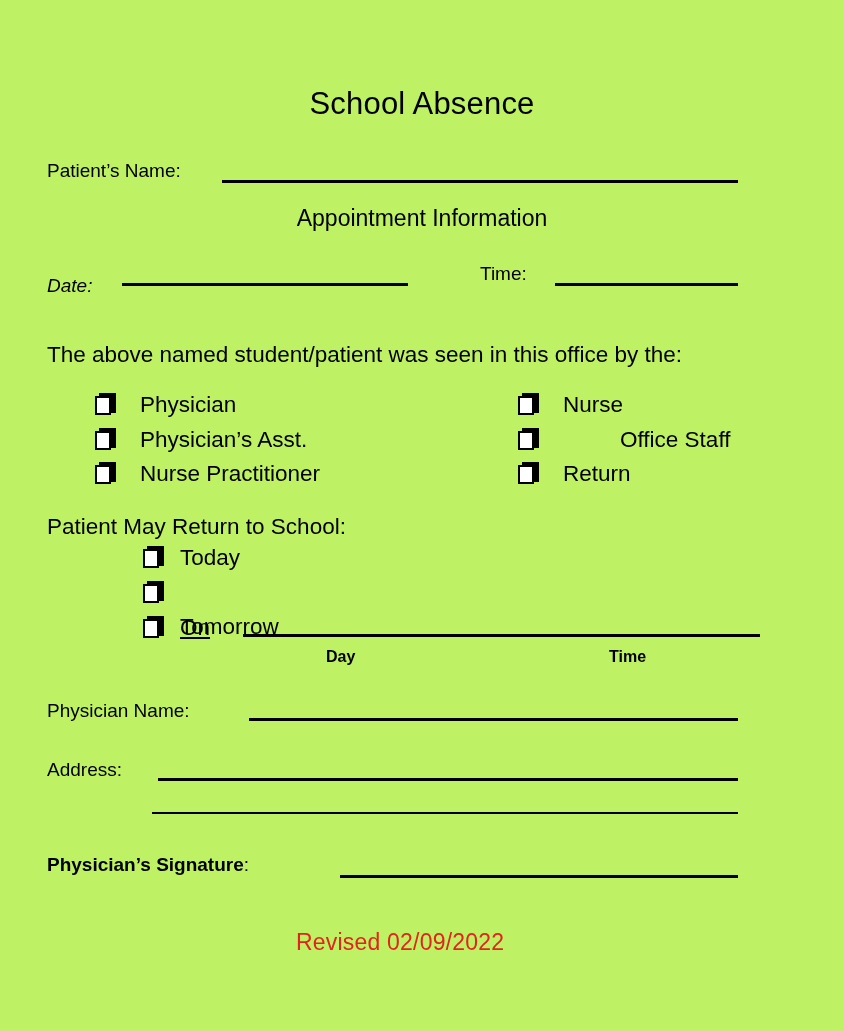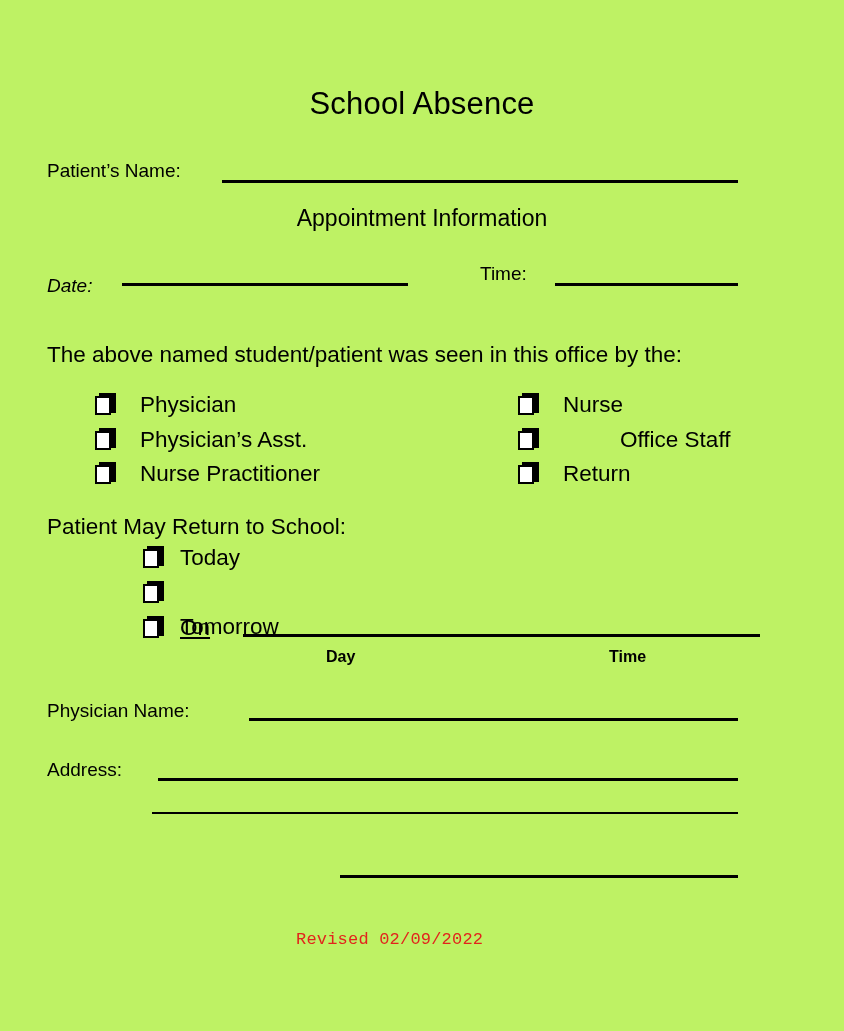--- a/index.html
+++ b/index.html
@@ -98,24 +98,23 @@
     box-sizing: border-box;
   }
 
   
   .opt-label {
     font-size: 22.5px;
   }
 
   
   .revised {
-    font-size: 17px;
+    font-size: 23px;
     color: #e2241c;
     letter-spacing: 0.2px;
-    font-family: Liberation Mono, monospace;
   }
   .watermark {
     font-family: "Liberation Serif", serif;
     font-size: 62px;
     color: #1a1a1a;
     letter-spacing: 9px;
   }
 </style>
 </head>
 <body>
@@ -206,18 +205,21 @@
   <div class="rule" style="left:249px; top:718px; width:489px;"></div>
   <div class="abs lbl" style="left:257px; top:697px;"></div>
 
   <div class="abs lbl" style="left:47px; top:760px;">Address:</div>
   <div class="rule" style="left:158px; top:778px; width:580px;"></div>
   <div class="abs lbl" style="left:166px; top:757px;"></div>
 
   <div class="rule-thin" style="left:152px; top:812px; width:586px;"></div>
   <div class="abs lbl" style="left:160px; top:791px;"></div>
 
+  <div class="abs lbl" style="left:47px; top:855px;">
+    <span class="bold">Physician’s Signature</span><span class="reg">:</span>
+  </div>
   <div class="rule" style="left:340px; top:875px; width:398px;"></div>
   <div class="abs lbl" style="left:348px; top:853px;"></div>
 
   <div class="abs revised" style="left: 296px; top: 931px; color: rgb(226, 36, 28);">Revised 02/09/2022</div>
 
 </div>
 
 </body></html>

